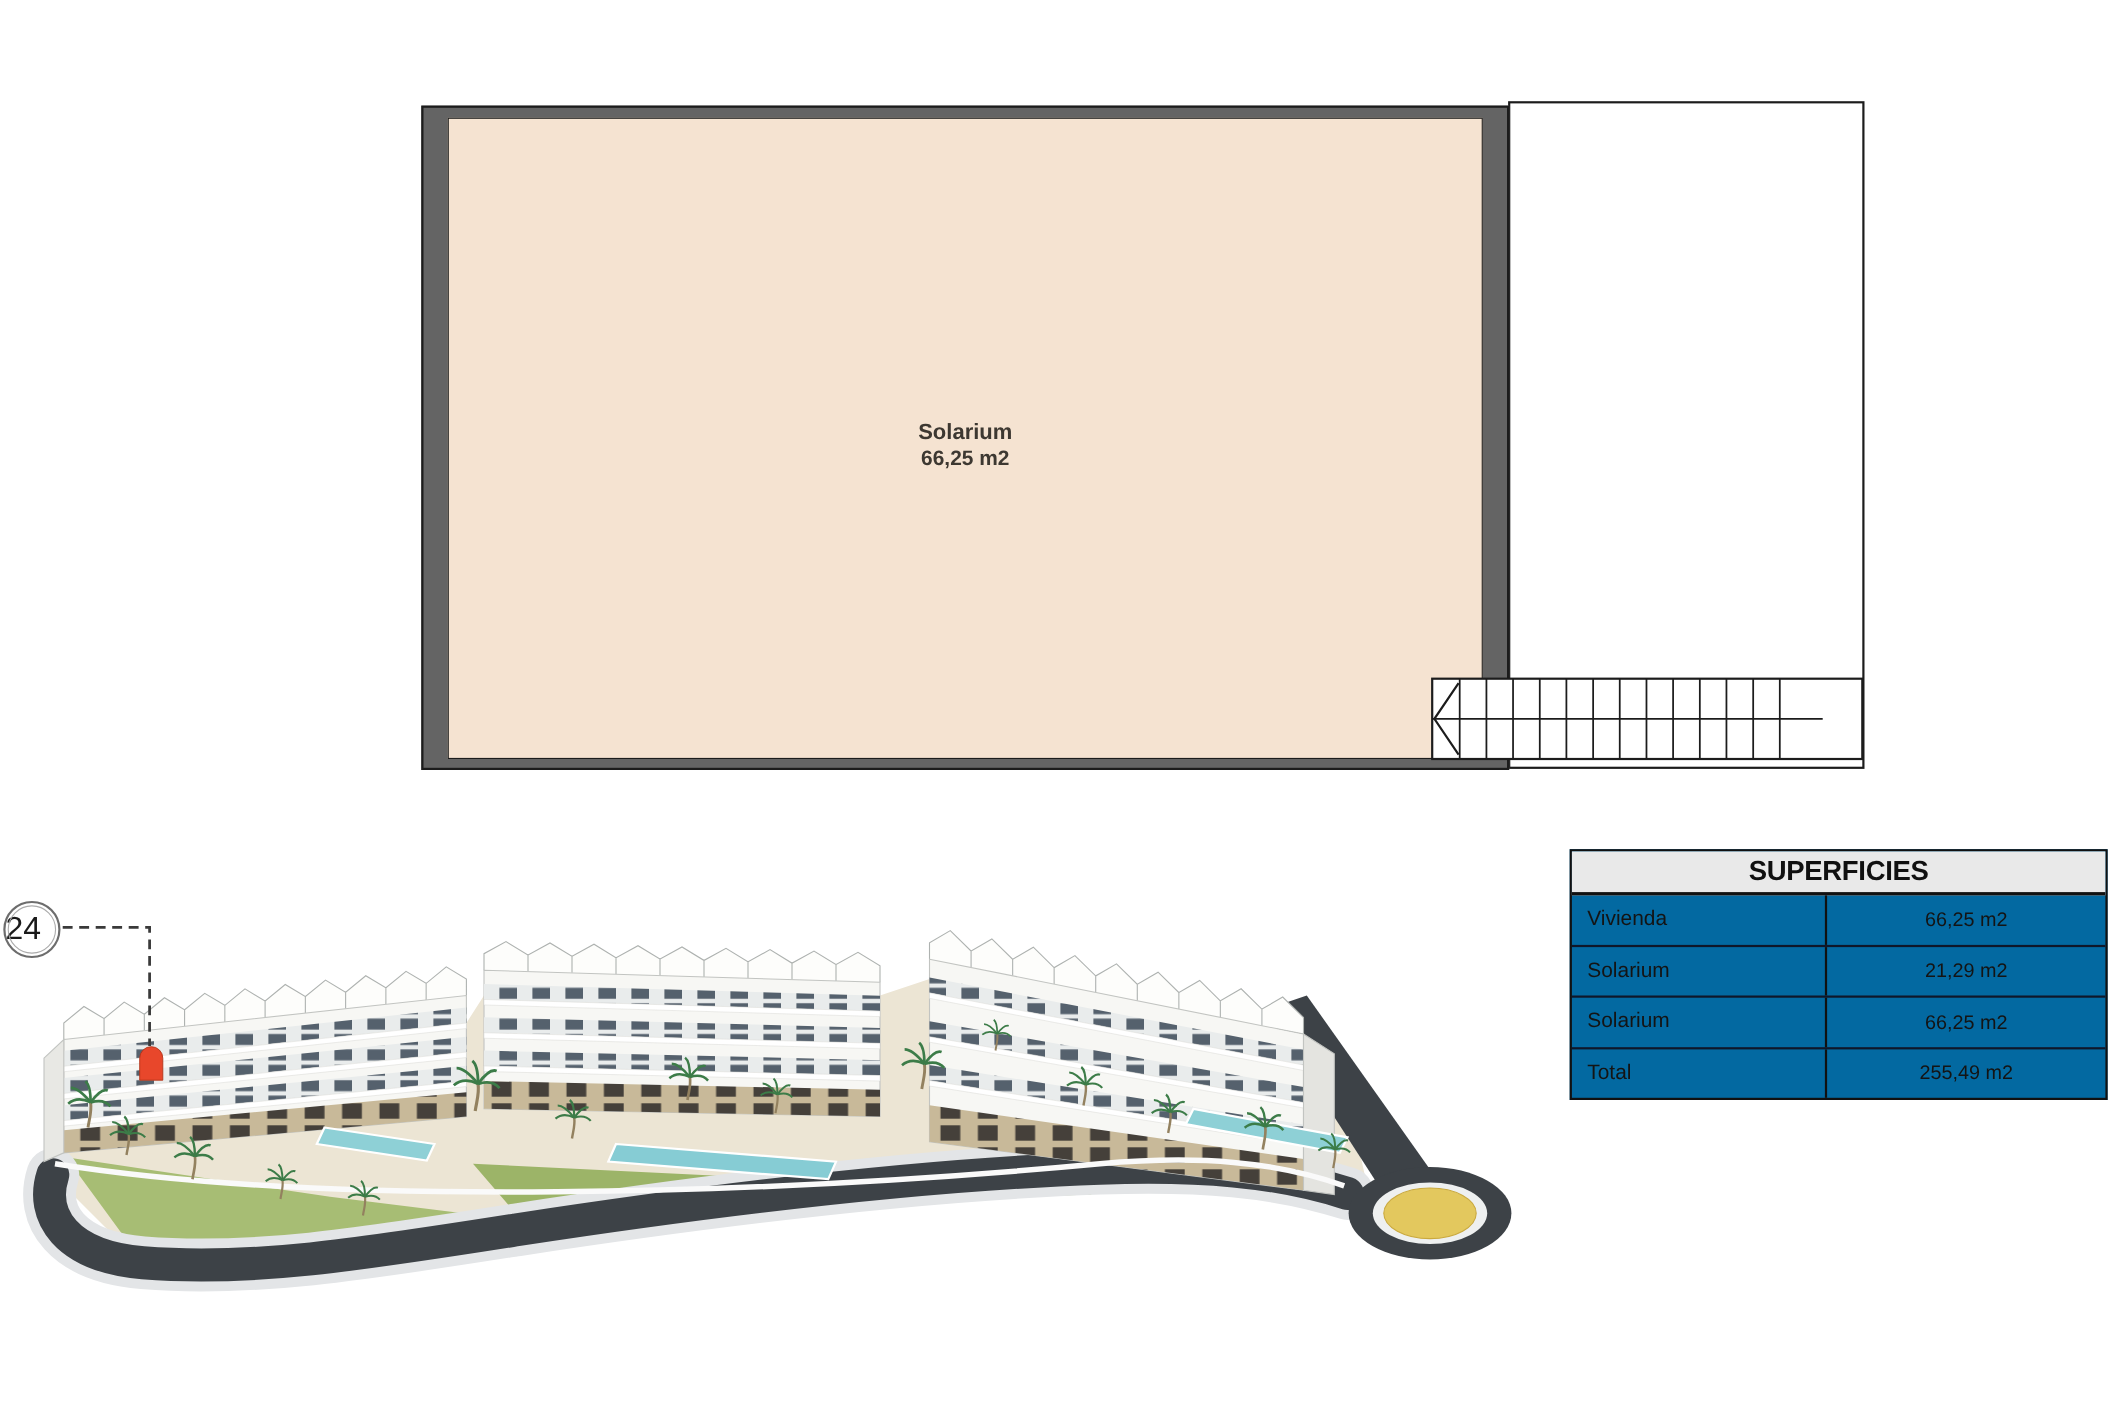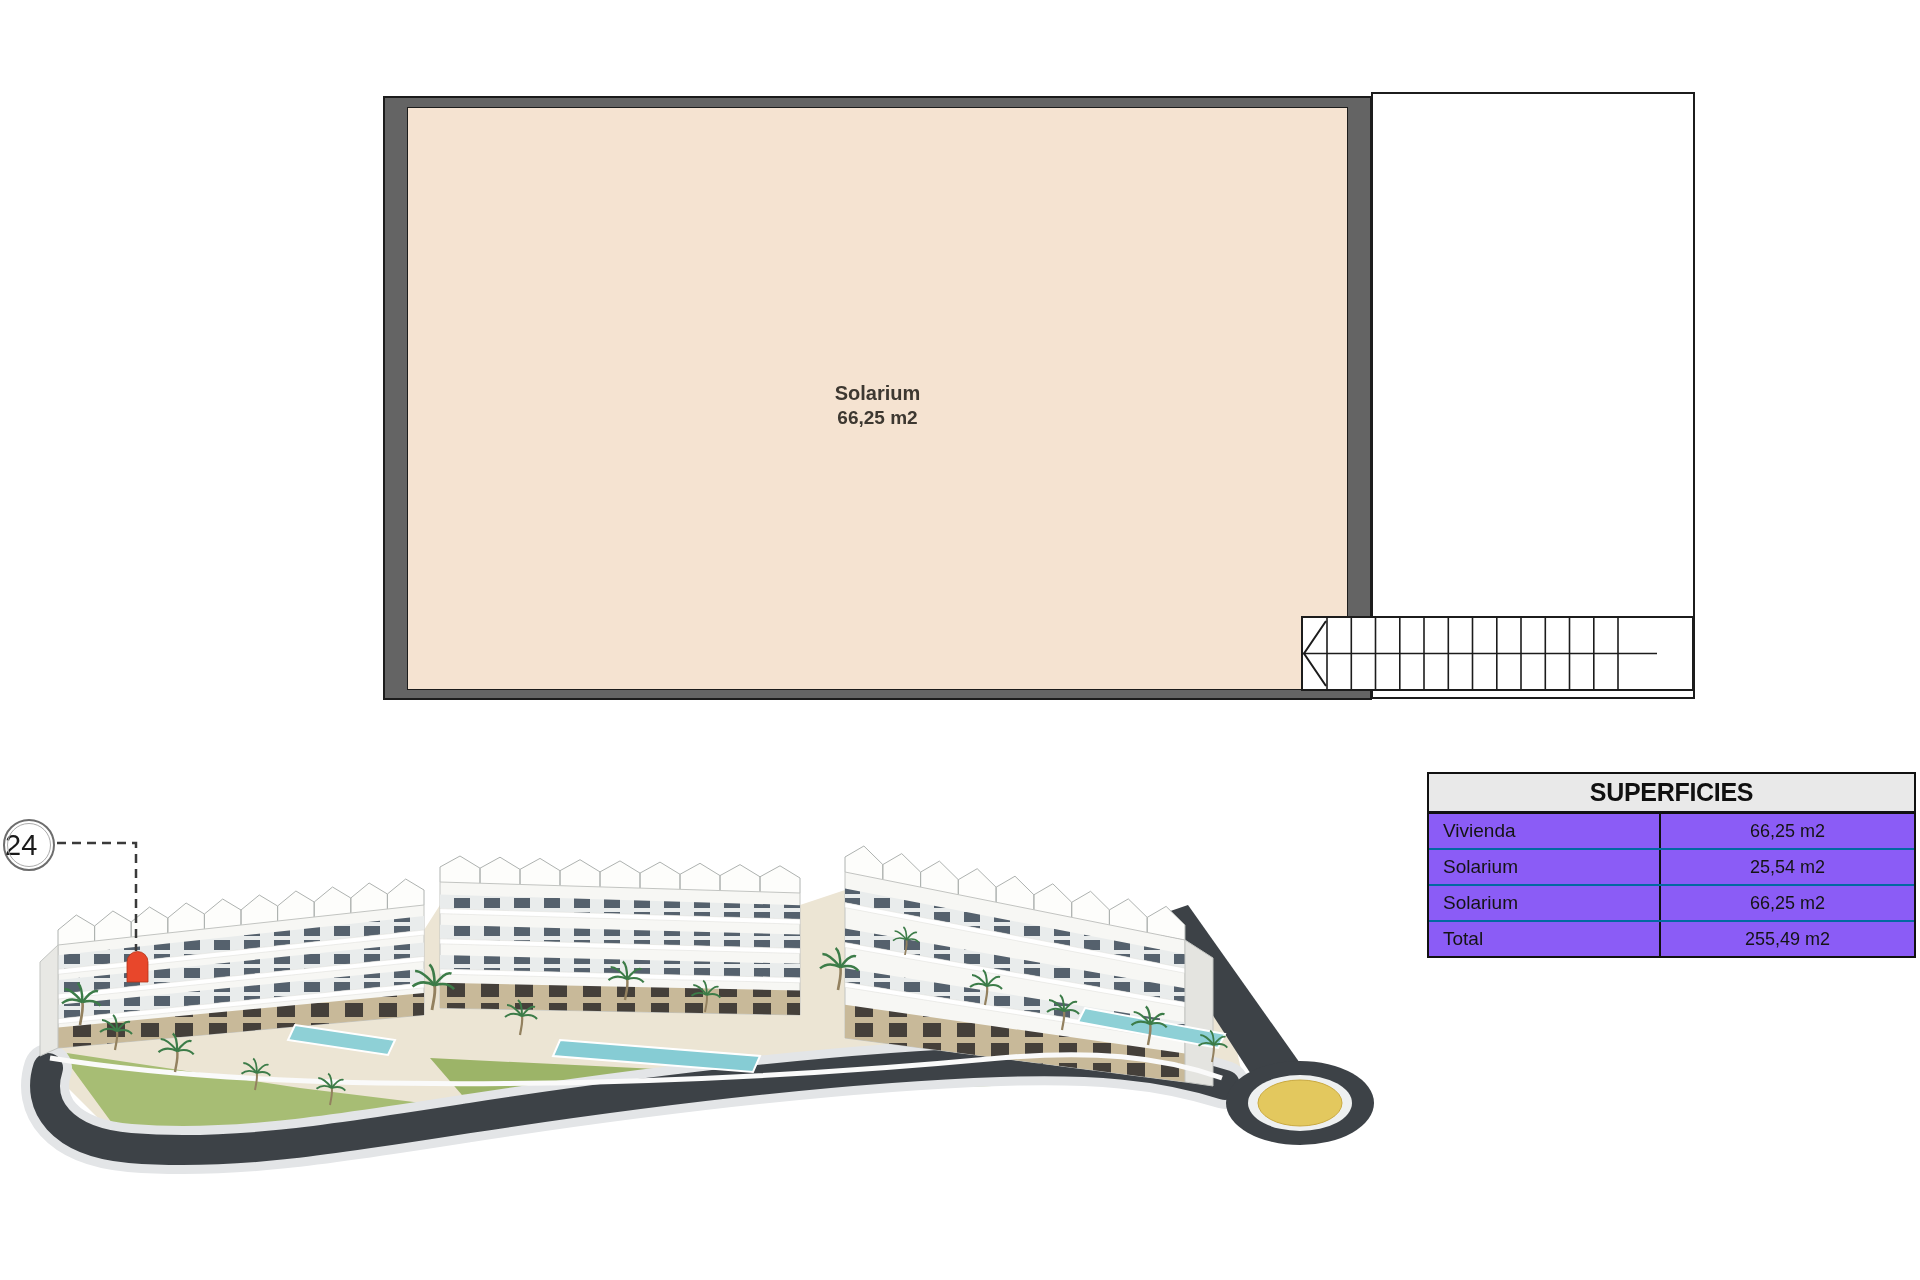--- a/index.html
+++ b/index.html
@@ -23,31 +23,31 @@
   }
   .room-label{font-size:20px;font-weight:700;color:#3d3831;line-height:1.25;}
   .room-area{font-size:19px;font-weight:700;color:#3d3831;line-height:1.25;}
   .stair-shaft{
     position:absolute;left:1371px;top:92px;width:324px;height:607px;
     background:#ffffff;border:2px solid #1c1c1c;box-sizing:border-box;z-index:1;
   }
   #stairs{position:absolute;left:1295px;top:608px;z-index:3;}
   
   .sup-table{
-    position:absolute;left:1427px;top:772px;width:489px;height:186px;
-    border:2.5px solid #111;box-sizing:border-box;background:#8b5cf6;
+    position:absolute;left:1427px;top:772px;width:489px;height:228px;
+    border:2.5px solid #111;box-sizing:border-box;background:#0369a1;
     display:flex;flex-direction:column;z-index:2;
   }
   .sup-header{
     height:40px;flex:0 0 40px;background:var(--table-header-bg,#e9e9e9);
     border-bottom:3px solid #111;display:flex;align-items:center;justify-content:center;
     font-size:25px;font-weight:700;letter-spacing:-0.3px;color:#101010;box-sizing:border-box;
   }
   .sup-body{flex:1;display:flex;flex-direction:column;}
-  .trow{flex:1;display:flex;border-bottom:2px solid #0369a1;box-sizing:border-box;}
+  .trow{flex:1;display:flex;border-bottom:2px solid #0f172a;box-sizing:border-box;}
   .trow:last-child{border-bottom:none;}
   .tcell{display:flex;align-items:center;box-sizing:border-box;}
   .tcell.label{width:232px;border-right:2px solid #111;padding-left:14px;font-size:19px;color:#141414;}
   .tcell.value{flex:1;justify-content:center;font-size:18px;color:#141414;}
   
   .unit-badge{
     position:absolute;left:3px;top:819px;width:52px;height:52px;border-radius:50%;
     border:2px solid #6d6d6d;box-sizing:border-box;background:#fff;
     display:flex;align-items:center;justify-content:flex-start;z-index:4;
   }
@@ -92,21 +92,21 @@
 
 <div class="sup-table">
   <div class="sup-header">SUPERFICIES</div>
   <div class="sup-body" id="sup-body">
       <div class="trow">
         <div class="tcell label">Vivienda</div>
         <div class="tcell value">66,25 m2</div>
       </div>
       <div class="trow">
         <div class="tcell label">Solarium</div>
-        <div class="tcell value">25,54 m2</div>
+        <div class="tcell value">21,29 m2</div>
       </div>
       <div class="trow">
         <div class="tcell label">Solarium</div>
         <div class="tcell value">66,25 m2</div>
       </div>
       <div class="trow">
         <div class="tcell label">Total</div>
         <div class="tcell value">255,49 m2</div>
       </div>
     </div>

